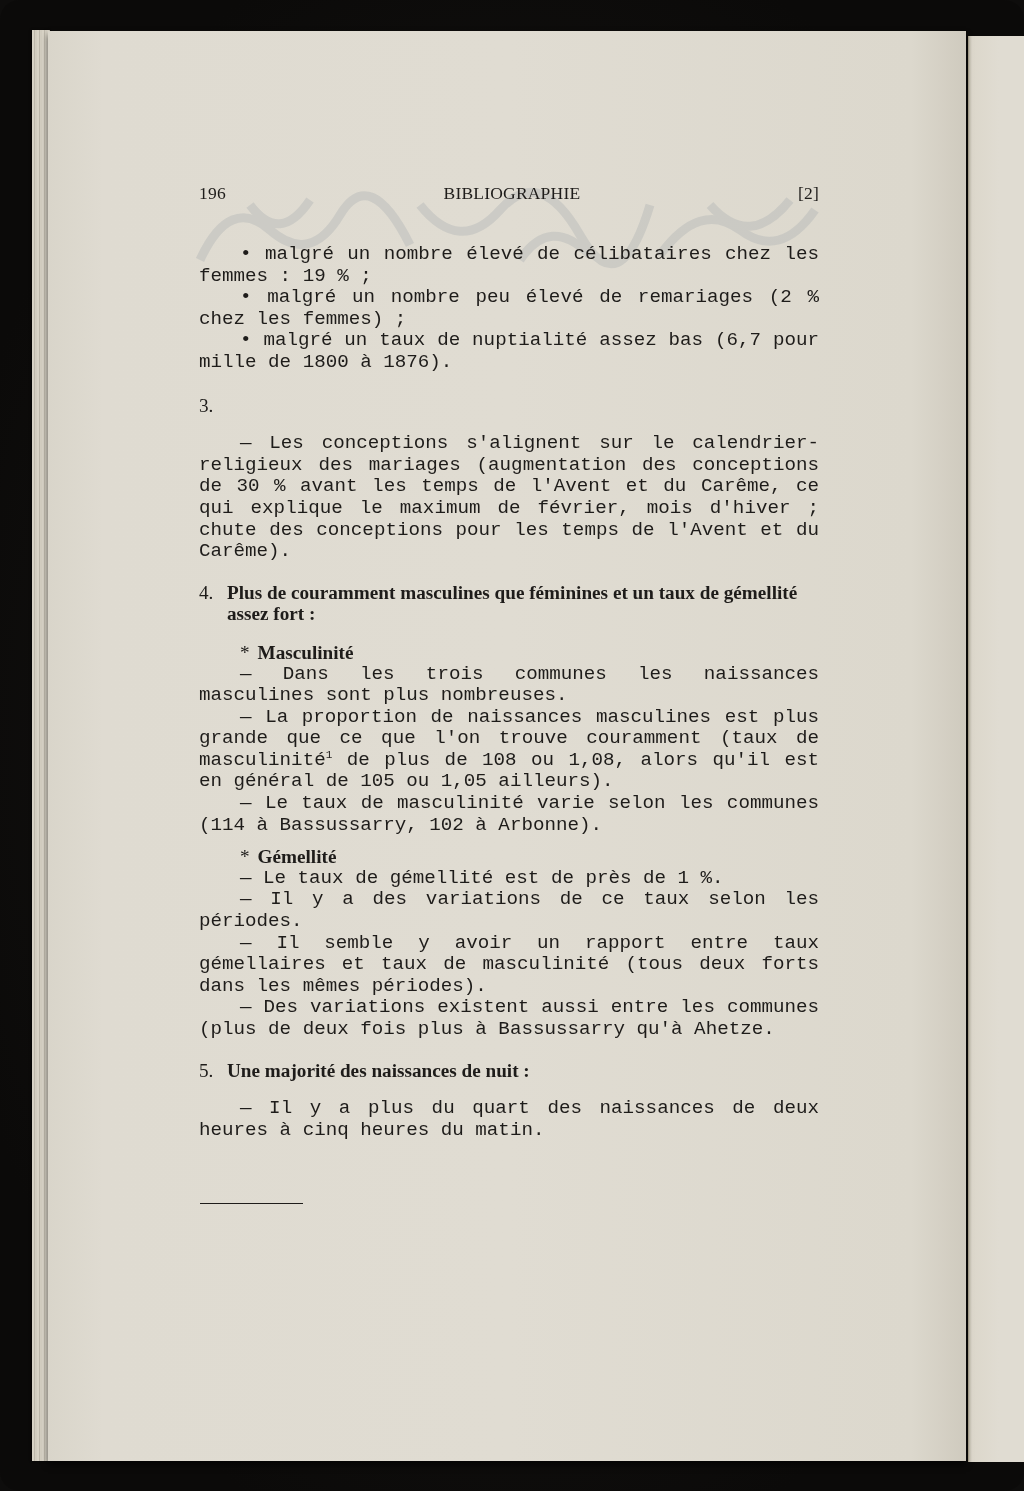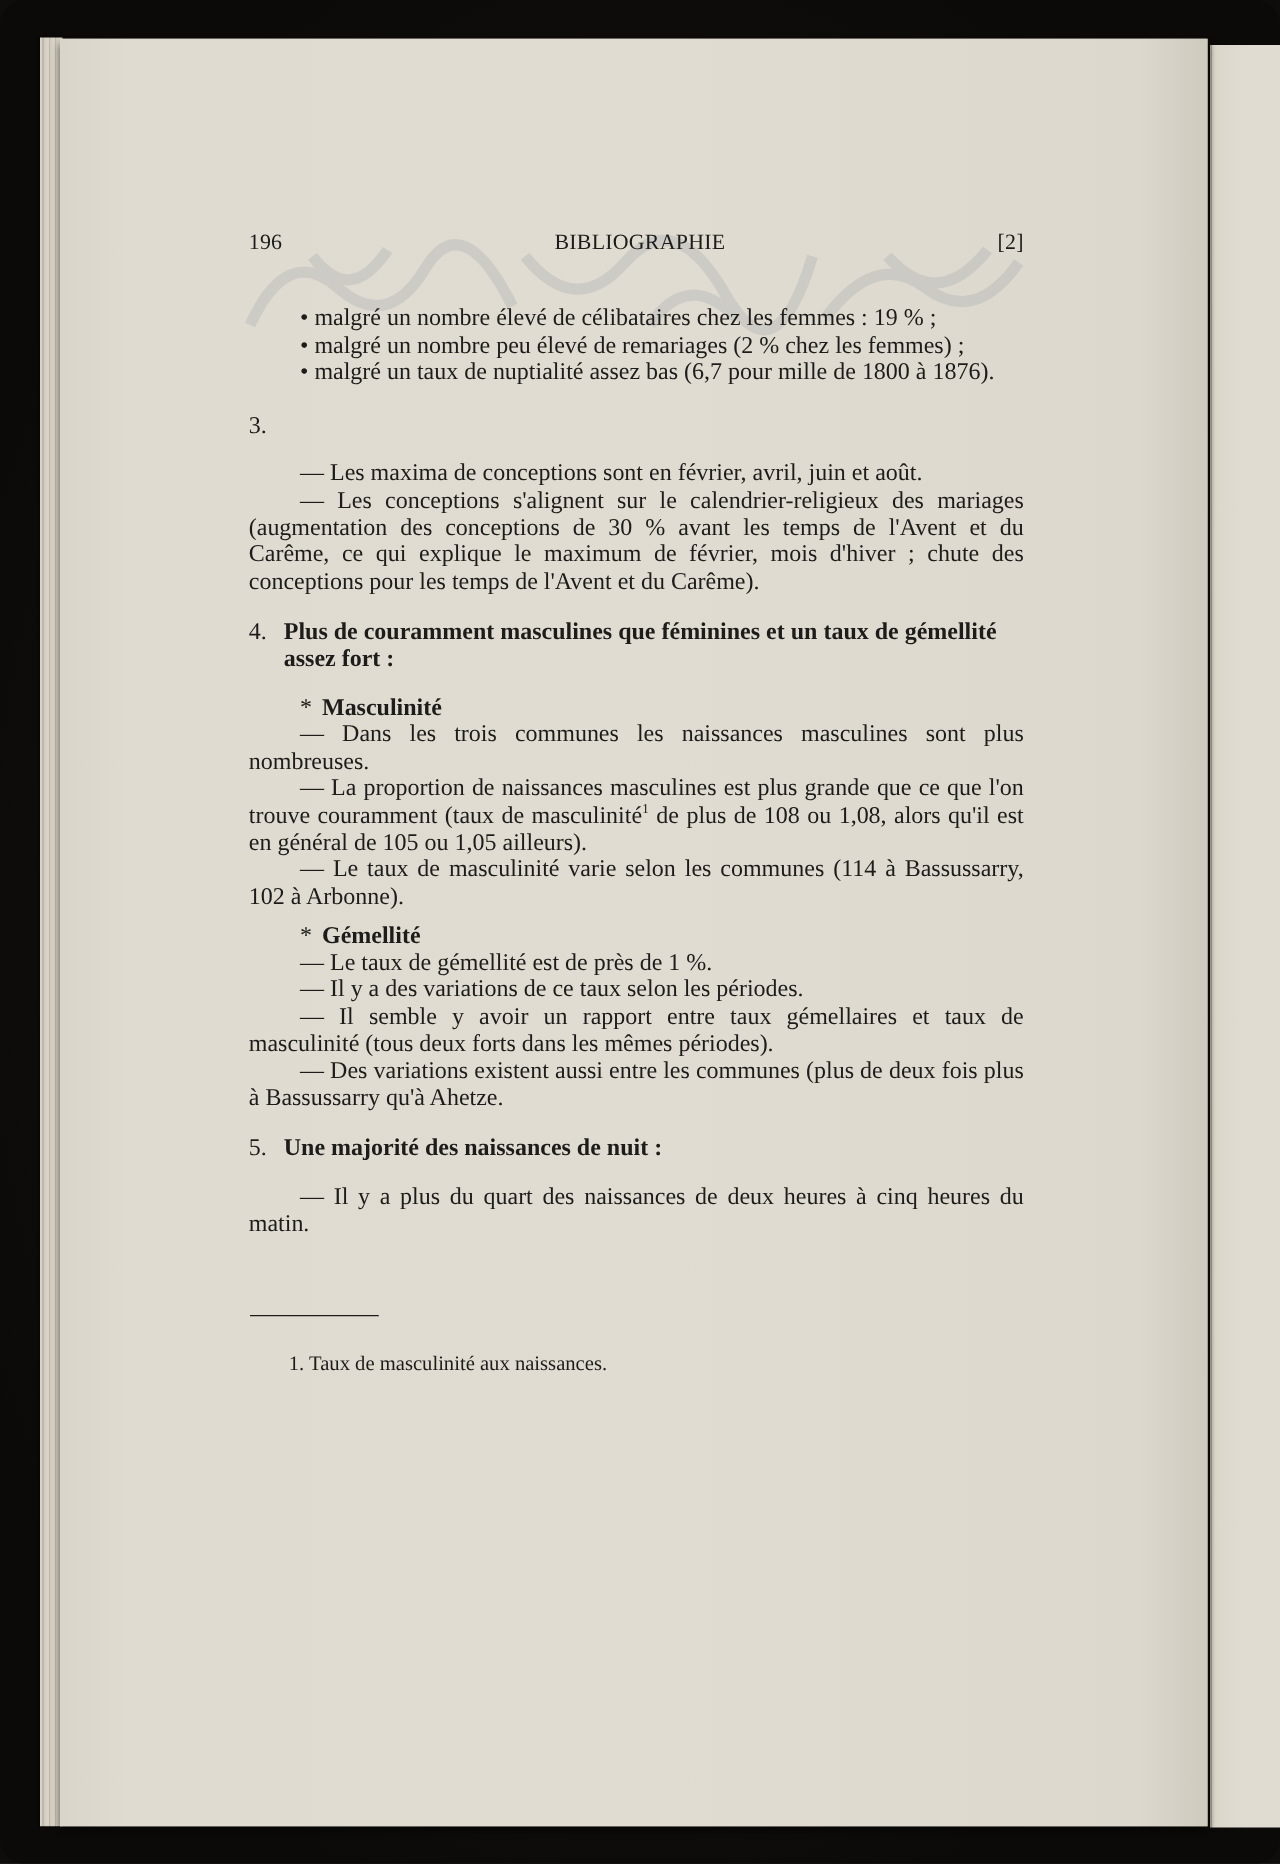--- a/index.html
+++ b/index.html
@@ -71,20 +71,21 @@
       letter-spacing: 0.2px;
       margin-bottom: 41px;
     }
     p {
       margin: 0;
       text-align: justify;
       text-align-last: left;
     }
     .indent {
       text-indent: 41px;
+      font-family: Liberation Mono, monospace;
     }
     .section-title {
       font-weight: bold;
       margin-top: 19px;
       margin-bottom: 17px;
       display: flex;
     }
     .section-title .num {
       font-weight: normal;
       width: 28px;
@@ -154,21 +155,20 @@
     <div>
       <p class="indent">• malgré un nombre élevé de célibataires chez les femmes : 19 % ;</p>
       <p class="indent">• malgré un nombre peu élevé de remariages (2 % chez les femmes) ;</p>
       <p class="indent">• malgré un taux de nuptialité assez bas (6,7 pour mille de 1800 à 1876).</p>
     </div>
 
     <div>
       <div class="section-title" style="margin-top:21px">
         <span class="num">3.</span>
       </div>
-      <p class="indent">— Les maxima de conceptions sont en février, avril, juin et août.</p>
       <p class="indent">— Les conceptions s'alignent sur le calendrier-religieux des mariages (augmentation des conceptions de 30 % avant les temps de l'Avent et du Carême, ce qui explique le maximum de février, mois d'hiver ; chute des conceptions pour les temps de l'Avent et du Carême).</p>
     </div>
 
     <div>
       <div class="section-title">
         <span class="num">4.</span>
         <span class="title-text">Plus de couramment masculines que féminines et un taux de gémellité assez fort :</span>
       </div>
 
       <div class="sub-block">
@@ -191,15 +191,14 @@
 
     <div>
       <div class="section-title">
         <span class="num">5.</span>
         <span class="title-text">Une majorité des naissances de nuit :</span>
       </div>
       <p class="indent">— Il y a plus du quart des naissances de deux heures à cinq heures du matin.</p>
     </div>
 
     <div class="footnote-rule"></div>
-    <p class="footnote">1. Taux de masculinité aux naissances.</p>
   </div>
 </div>
 
 </body></html>

